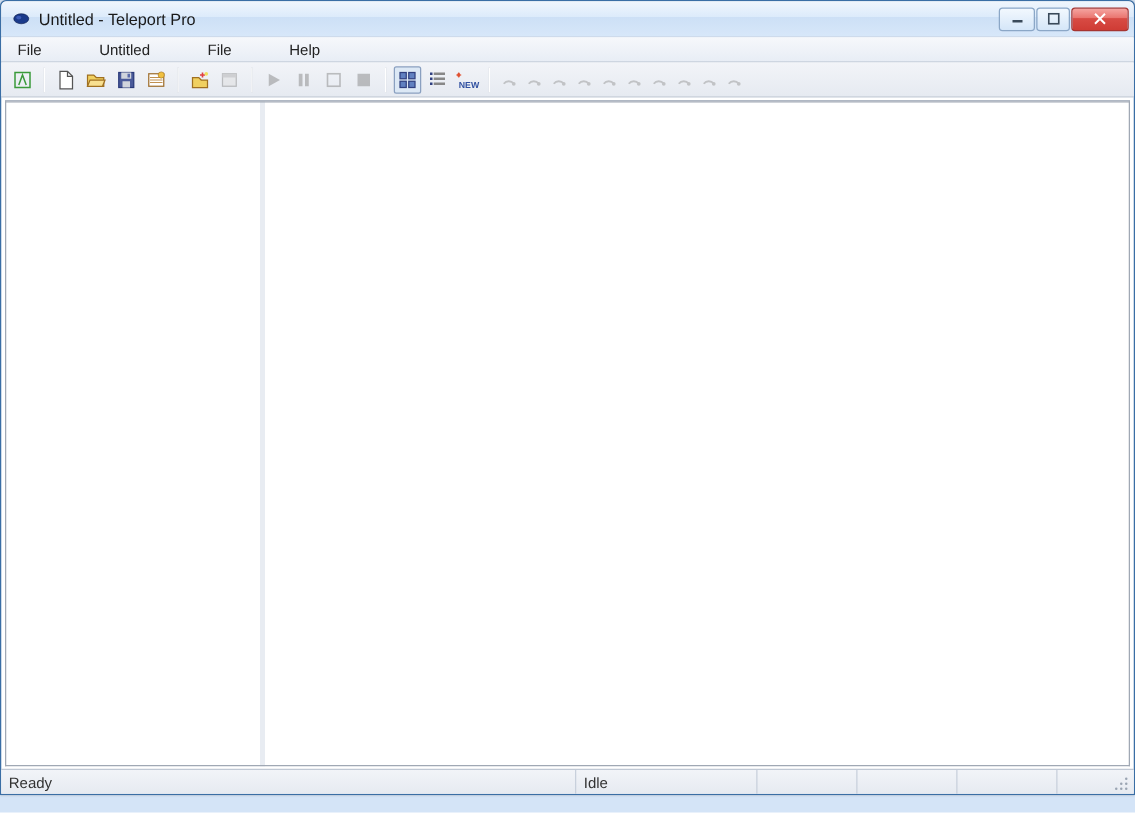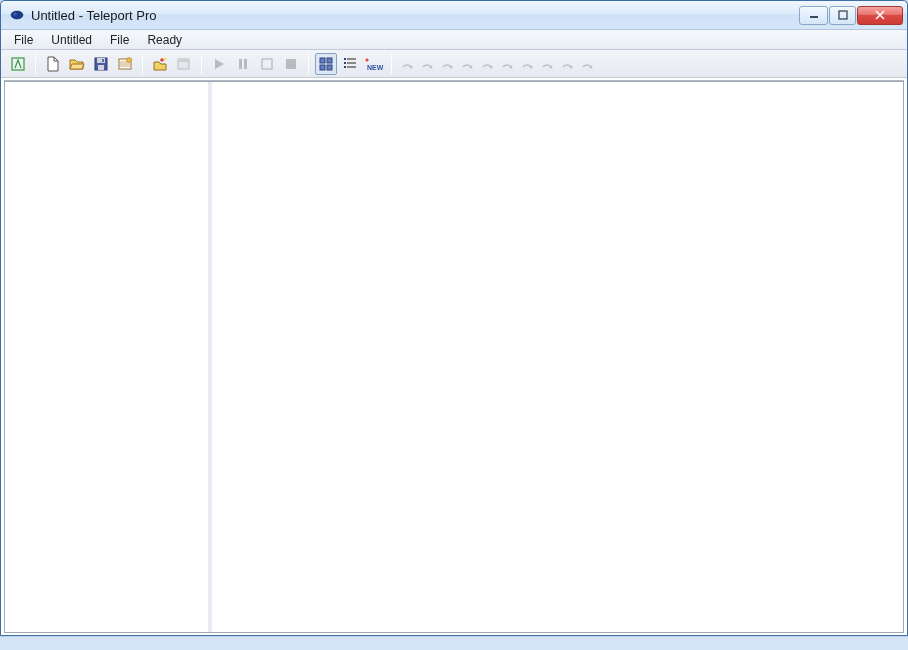--- a/index.html
+++ b/index.html
@@ -62,20 +62,21 @@
       color: #fff;
     }
     .win-btn svg { display: block; }
     .menubar {
       height: 20px;
       background: linear-gradient(to bottom, #f6f8fb, #e8edf5);
       border-bottom: 1px solid #c0cad8;
       display: flex;
       align-items: center;
       padding: 0 4px;
+      gap: 28px;
     }
     .menu-item {
       padding: 2px 9px;
       cursor: pointer;
       color: #222;
     }
     .toolbar {
       height: 28px;
       background: linear-gradient(to bottom, #f2f4f8, #e6eaf1);
       border-bottom: 1px solid #c2cad6;
@@ -194,21 +195,21 @@
             <path d="M2 1 L10 9 M10 1 L2 9" stroke="#fff" stroke-width="1.6"></path>
           </svg>
       </div>
     </div>
   </div>
 
   <div class="menubar">
     <div class="menu-item">File</div>
     <div class="menu-item">Untitled</div>
     <div class="menu-item">File</div>
-    <div class="menu-item">Ready</div>
+    <div class="menu-item">Help</div>
   </div>
 
   <div class="toolbar">
     <div class="tb-btn">
       <svg width="16" height="16" viewBox="0 0 16 16">
         <rect x="2" y="2" width="12" height="12" fill="none" stroke="#3a9a3a" stroke-width="1.2"></rect>
         <path d="M5 12 L8 4 L11 12" stroke="#3a9a3a" stroke-width="1.2" fill="none"></path>
       </svg>
     </div>
     <div class="tb-sep"></div>
@@ -362,14 +363,33 @@
         </svg>
     </div>
   </div>
 
   <div class="content">
     <div class="left-pane"></div>
     <div class="splitter"></div>
     <div class="right-pane"></div>
   </div>
 
+  <div class="statusbar">
+    <div class="status-cell ready">Ready</div>
+    <div class="status-cell idle">Idle</div>
+    <div class="status-cell small"></div>
+    <div class="status-cell small"></div>
+    <div class="status-cell small"></div>
+    <div class="status-cell grip">
+      <div class="resize-grip">
+        <svg width="14" height="14" viewBox="0 0 14 14">
+          <circle cx="12" cy="4" r="1" fill="#9aa4b2"></circle>
+          <circle cx="8" cy="8" r="1" fill="#9aa4b2"></circle>
+            <circle cx="12" cy="8" r="1" fill="#9aa4b2"></circle>
+          <circle cx="4" cy="12" r="1" fill="#9aa4b2"></circle>
+            <circle cx="8" cy="12" r="1" fill="#9aa4b2"></circle>
+            <circle cx="12" cy="12" r="1" fill="#9aa4b2"></circle>
+        </svg>
+      </div>
+    </div>
+  </div>
 
 </div>
 
 </body></html>

